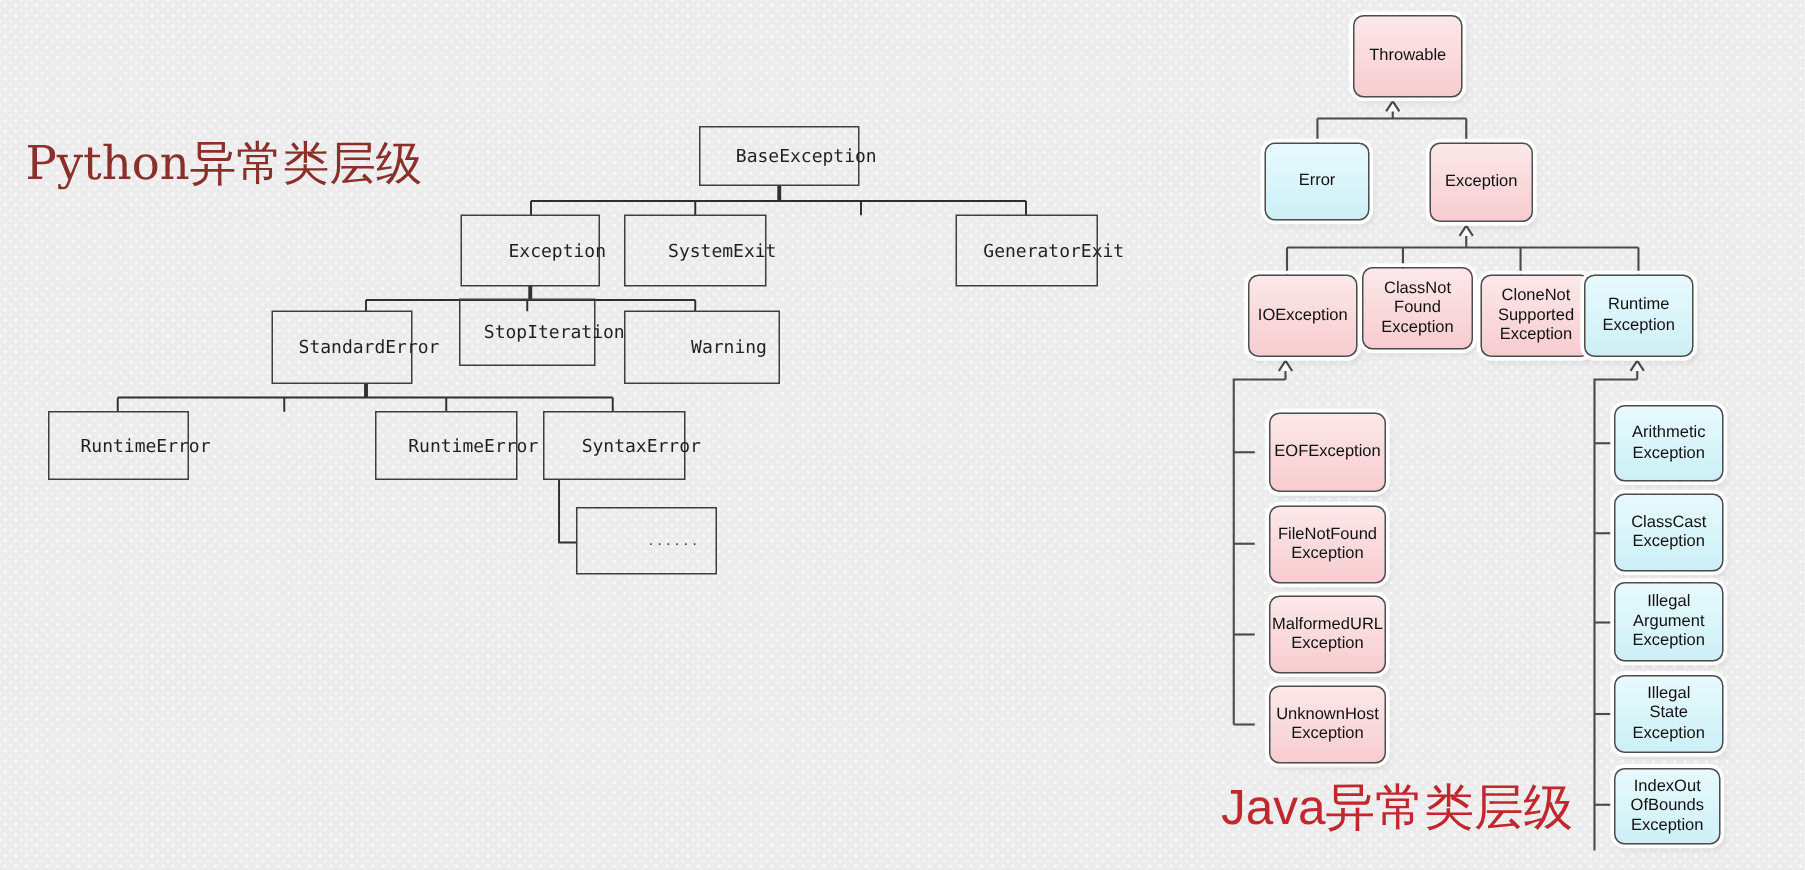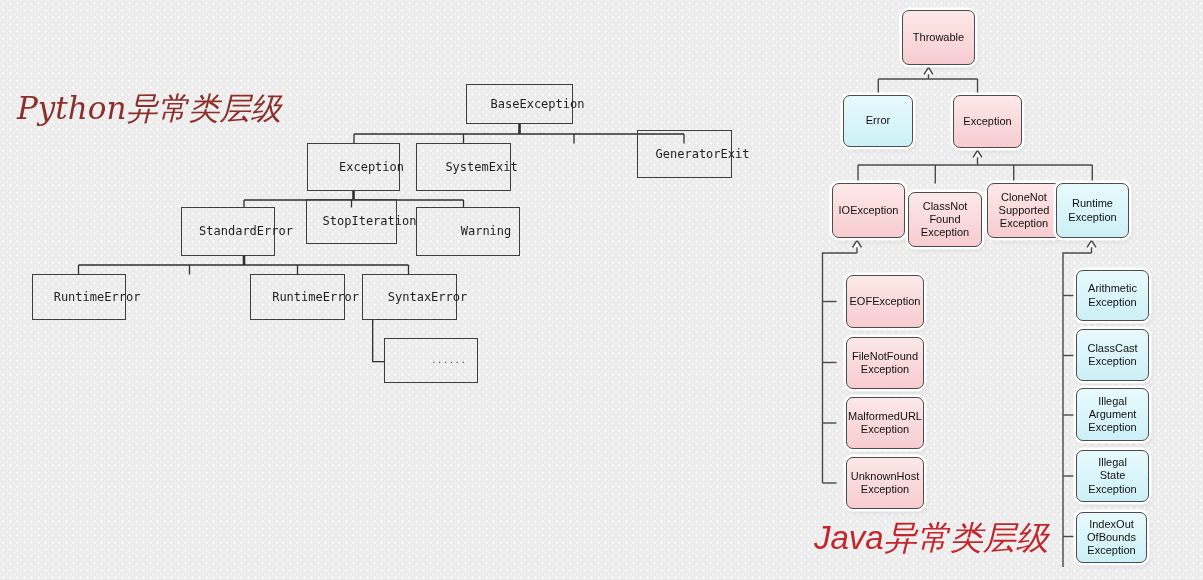--- a/index.html
+++ b/index.html
@@ -32,21 +32,21 @@
     position:absolute; box-sizing:border-box;
     border:1.4px solid #4c4c4c; border-radius:7px;
     display:flex; align-items:center; justify-content:center;
     text-align:center; white-space:pre-line;
     font-size:11px; line-height:1.2; color:#111;
     box-shadow:0 0 0 2.5px #ffffff, 2px 3px 5px rgba(0,0,0,0.10);
   }
   .jbox.pink { background:linear-gradient(180deg,#fce8e9 0%,#f7ccd0 100%);margin-left:10px; }
   .jbox.cyan { background:linear-gradient(180deg,#e8fafd 0%,#ccf0f6 100%); }
 
-  .title { position:absolute; white-space:nowrap;font-style:italic; }
+  .title { position:absolute; white-space:nowrap; }
   #python-title {
     left:17px; top:88px; font-size:31px; color:#8b2f2a;
     font-family:"DejaVu Serif","Liberation Serif",serif;
   }
   #java-title {
     left:814px; top:516px; font-size:33px; color:#c1272d;
     font-family:"Liberation Sans","DejaVu Sans",sans-serif;
   }
 </style>
 </head>
@@ -111,34 +111,34 @@
       <path class="j-line" d="M1063,355.5 H1076.5"></path>
       <path class="j-line" d="M1063,415 H1076.5"></path>
       <path class="j-line" d="M1063,476 H1076.5"></path>
       <path class="j-line" d="M1063,536.5 H1076.5"></path>
     </g>
   </svg>
 
   <div class="pybox" style="left:466px;top:84px;width:107px;height:40px">BaseException</div>
   <div class="pybox" style="left:307px;top:143px;width:93px;height:48px">Exception</div>
   <div class="pybox" style="left:416px;top:143px;width:95px;height:48px">SystemExit</div>
-  <div class="pybox" style="left:637px;top:130px;width:95px;height:48px">GeneratorExit</div>
+  <div class="pybox" style="left:637px;top:143px;width:95px;height:48px">GeneratorExit</div>
   <div class="pybox" style="left:181px;top:207px;width:94px;height:49px">StandardError</div>
   <div class="pybox" style="left:306px;top:199px;width:91px;height:45px">StopIteration</div>
   <div class="pybox" style="left:416px;top:207px;width:104px;height:49px">Warning</div>
   <div class="pybox" style="left:32px;top:274px;width:94px;height:46px">RuntimeError</div>
   <div class="pybox" style="left:250px;top:274px;width:95px;height:46px">RuntimeError</div>
   <div class="pybox" style="left:362px;top:274px;width:95px;height:46px">SyntaxError</div>
   <div class="pybox dots" style="left:384px;top:338px;width:94px;height:45px">......</div>
 
   <div class="jbox pink" style="left:892px;top:10px;width:73px;height:55px">Throwable</div>
   <div class="jbox cyan" style="left:843px;top:95px;width:70px;height:52px">Error</div>
   <div class="jbox pink" style="left:943px;top:95px;width:69px;height:53px">Exception</div>
   <div class="jbox pink" style="left:822px;top:183px;width:73px;height:55px">IOException</div>
-  <div class="jbox pink" style="left:898px;top:192px;width:74px;height:55px">ClassNot
+  <div class="jbox pink" style="left:898px;top:178px;width:74px;height:55px">ClassNot
 Found
 Exception</div>
   <div class="jbox pink" style="left:977px;top:183px;width:74px;height:55px">CloneNot
 Supported
 Exception</div>
   <div class="jbox cyan" style="left:1056px;top:183px;width:73px;height:55px">Runtime
 Exception</div>
   <div class="jbox pink" style="left:836px;top:275px;width:78px;height:53px">EOFException</div>
   <div class="jbox pink" style="left:836px;top:337px;width:78px;height:52px">FileNotFound
 Exception</div>

